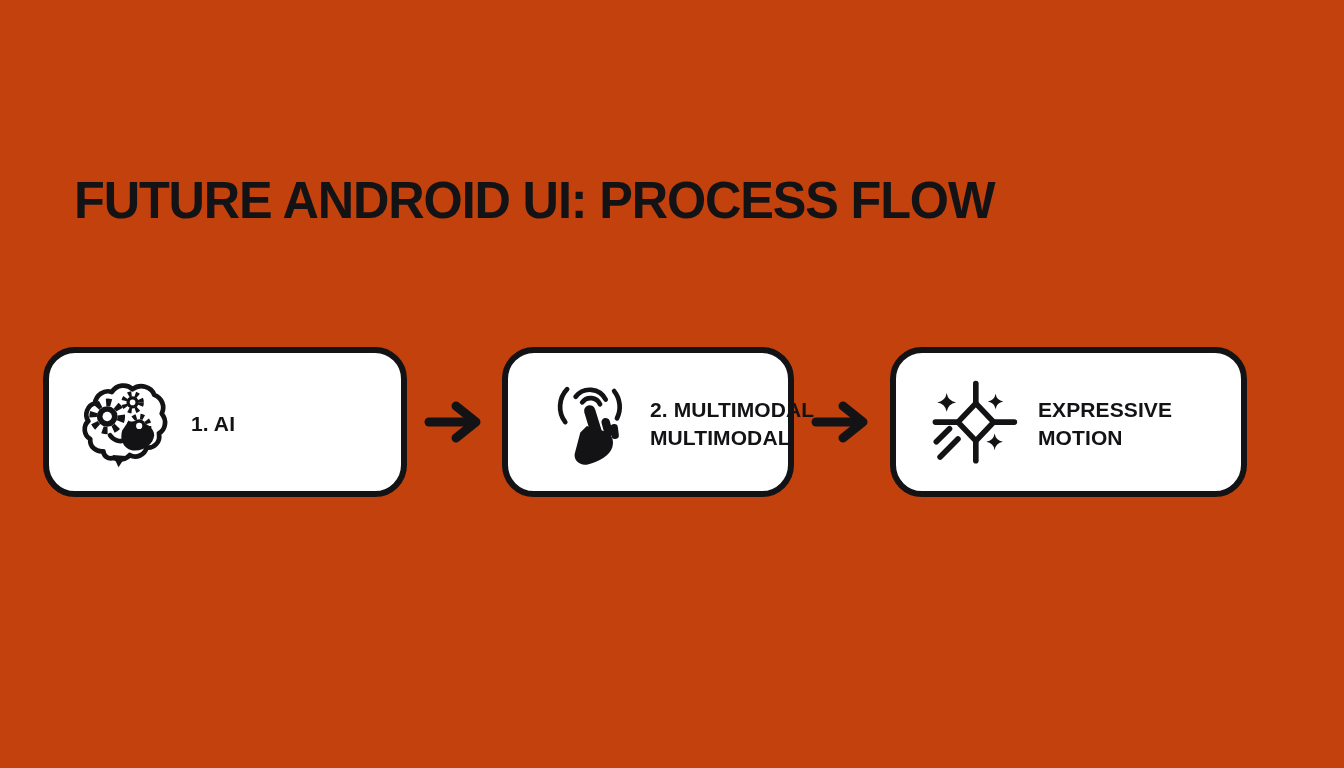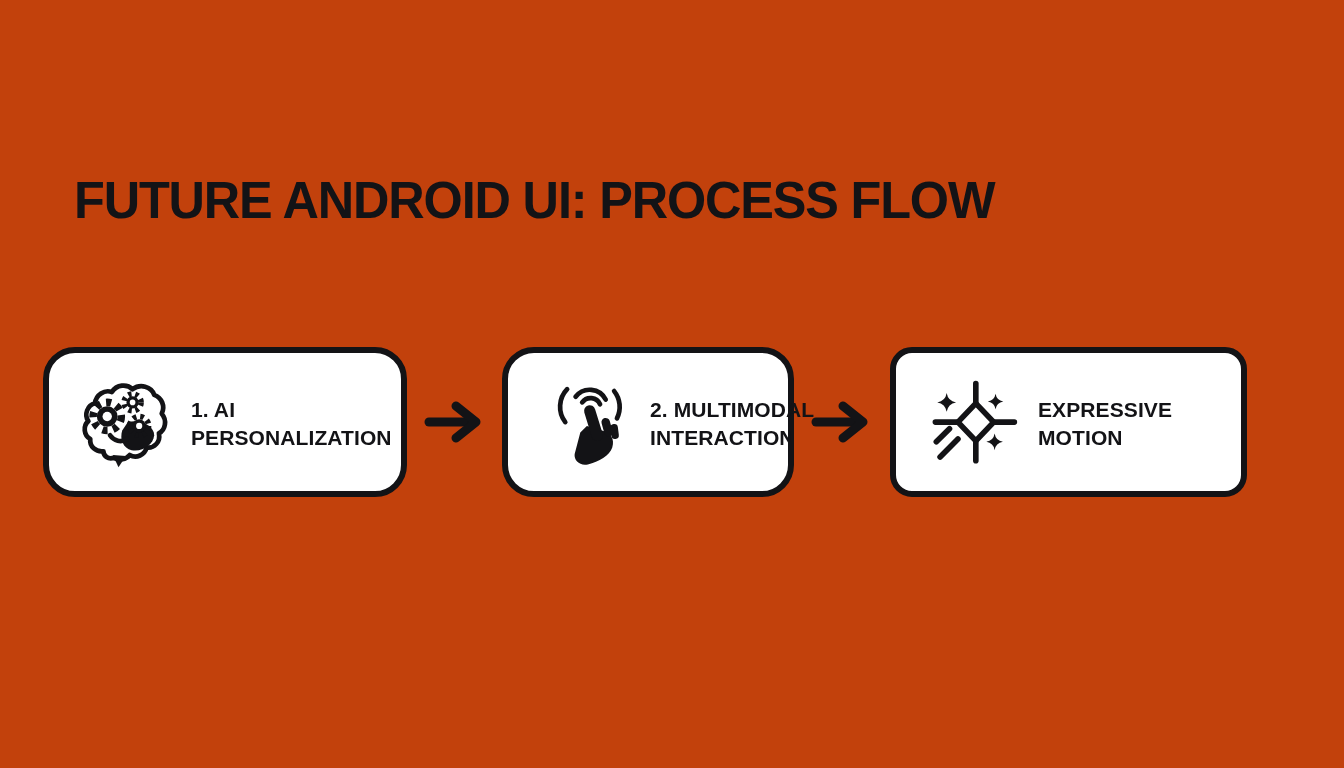--- a/index.html
+++ b/index.html
@@ -43,21 +43,21 @@
     border: 6px solid #131316;
     border-radius: 32px;
     display: flex;
     align-items: center;
     padding: 4px 20px 0 30px;
     gap: 18px;
     flex-shrink: 0;
   }
   .step-1 { width: 364px; }
   .step-2 { width: 292px; }
-  .step-3 { width: 357px; border-radius: 22px; }
+  .step-3 { width: 357px; }
   .icon {
     width: 94px;
     height: 94px;
     flex-shrink: 0;
     display: block;
   }
   .icon svg { width: 100%; height: 100%; display: block; }
   .label {
     display: block;
     font-size: 21px;
@@ -99,21 +99,20 @@
           <circle cx="57" cy="27" r="9" fill="none" stroke="#131316" stroke-width="6" stroke-dasharray="3.5 4"></circle>
           <circle cx="57" cy="27" r="6.5" fill="#131316"></circle>
           <circle cx="57" cy="27" r="3" fill="#ffffff"></circle>
           <circle cx="64" cy="52" r="10" fill="none" stroke="#131316" stroke-width="6" stroke-dasharray="3.8 4.2"></circle>
           <circle cx="64" cy="52" r="7" fill="#131316"></circle>
           <circle cx="64" cy="52" r="3.3" fill="#ffffff"></circle>
         </svg>
       </span>
       <span class="label">
         <span>1. AI</span>
-        <span>PERSONALIZATION</span>
       </span>
     </div>
 
     <span class="connector connector-1">
       <svg viewBox="0 0 62 46" xmlns="http://www.w3.org/2000/svg">
         <line x1="5" y1="23" x2="44" y2="23" stroke="#131316" stroke-width="9" stroke-linecap="round"></line>
         <path d="M32 7 L52 23 L32 39" fill="none" stroke="#131316" stroke-width="9" stroke-linecap="round" stroke-linejoin="round"></path>
       </svg>
     </span>
 
@@ -129,21 +128,21 @@
           <path d="M45 59 L39 82 C38 89 45 95 53 93 C65 90 76 84 79 75 C82 66 77 59 68 57 L52 52 Z" fill="#131316"></path>
           <g stroke="#131316" stroke-linecap="round">
             <line x1="55" y1="36" x2="63" y2="62" stroke-width="12"></line>
             <line x1="72" y1="48" x2="75" y2="59" stroke-width="9"></line>
             <line x1="81" y1="54" x2="82" y2="62" stroke-width="8"></line>
           </g>
         </svg>
       </span>
       <span class="label">
         <span>2. MULTIMODAL</span>
-        <span>INTERACTION</span>
+        <span>MULTIMODAL</span>
       </span>
     </div>
 
     <span class="connector connector-2">
       <svg viewBox="0 0 62 46" xmlns="http://www.w3.org/2000/svg">
         <line x1="5" y1="23" x2="44" y2="23" stroke="#131316" stroke-width="9" stroke-linecap="round"></line>
         <path d="M32 7 L52 23 L32 39" fill="none" stroke="#131316" stroke-width="9" stroke-linecap="round" stroke-linejoin="round"></path>
       </svg>
     </span>
 

